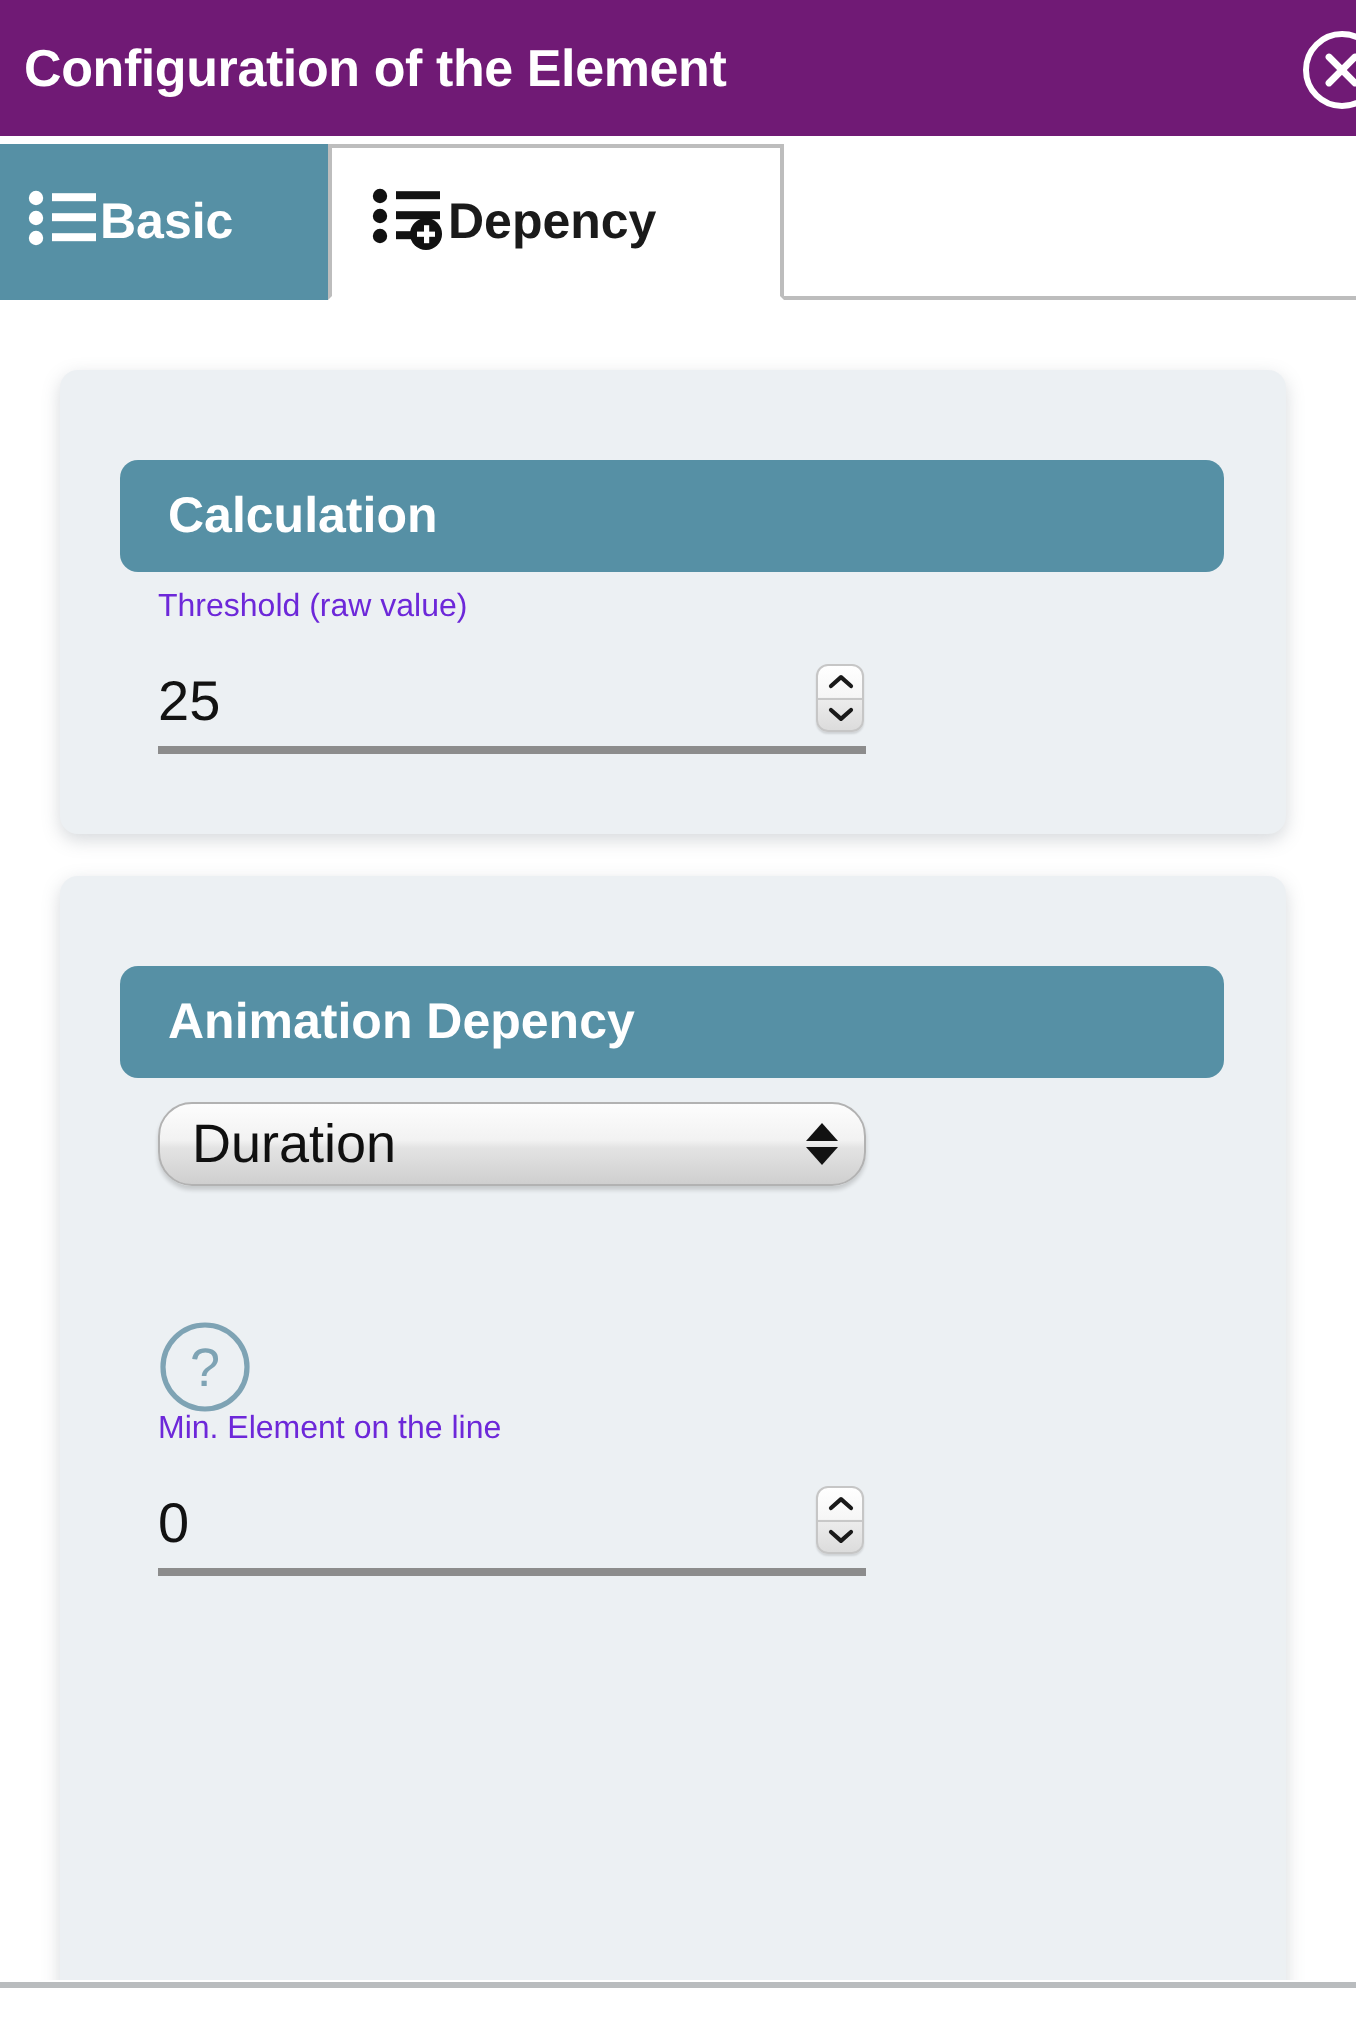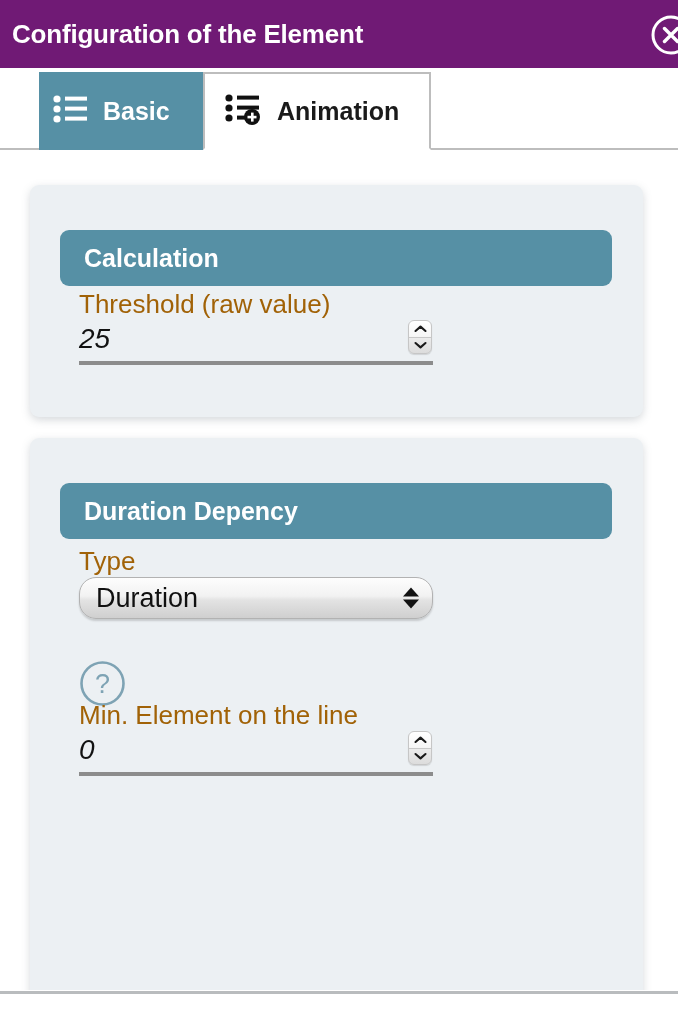--- a/index.html
+++ b/index.html
@@ -61,24 +61,22 @@
     bottom: 0;
     height: 2px;
     background: #bdbdbd;
   }
   .tab {
     position: absolute;
     top: 4px;
     height: 78px;
     display: flex;
     align-items: center;
-    gap: 14px;
     padding: 0 20px;
     cursor: pointer;
-    margin-left: 39px;
   }
   .tab-basic {
     left: 0;
     width: 164px;
     background: #5690a5;
     justify-content: flex-start;
     padding-left: 14px;
   }
   .tab-basic .tab-label { color: #ffffff; }
   .tab-advanced {
@@ -138,30 +136,29 @@
   }
 
   
   .field {
     position: absolute;
     left: 49px;
     width: 355px;
   }
   .field-label {
     display: block;
-    color: #a16207;
-    font-size: 26px;
+    color: #6d28d9;
+    font-size: 16px;
     line-height: 26px;
     white-space: nowrap;
   }
   .number-row {
     position: relative;
     height: 46px;
-    margin-top: 2px;
-    font-style: italic;
+    margin-top: 14px;
   }
   .number-value {
     position: absolute;
     left: 0;
     top: 0;
     font-size: 28px;
     color: #121212;
     line-height: 40px;
     background: transparent;
     border: none;
@@ -317,21 +314,21 @@
         <circle cx="4" cy="15" r="3.6" fill="#111111"></circle>
         <circle cx="4" cy="25" r="3.6" fill="#111111"></circle>
         <rect x="12" y="2.6" width="22" height="4" fill="#111111"></rect>
         <rect x="12" y="12.6" width="22" height="4" fill="#111111"></rect>
         <rect x="12" y="22.6" width="12" height="4" fill="#111111"></rect>
         <circle cx="27" cy="24" r="8" fill="#111111"></circle>
         <rect x="26" y="19.6" width="2.6" height="9" fill="#ffffff"></rect>
         <rect x="22.5" y="22.8" width="9" height="2.6" fill="#ffffff"></rect>
       </svg>
     </span>
-    <span class="tab-label">Animation</span>
+    <span class="tab-label">Depency</span>
   </div>
 </div>
 
 <div class="content">
 
   <div class="card card-calculation">
     <div class="card-header">
       <span class="card-header-title">Calculation</span>
     </div>
 
@@ -351,25 +348,24 @@
             </svg>
           </span>
         </span>
         <span class="number-underline"></span>
       </div>
     </div>
   </div>
 
   <div class="card card-animation">
     <div class="card-header">
-      <span class="card-header-title">Duration Depency</span>
+      <span class="card-header-title">Animation Depency</span>
     </div>
 
     <div class="field" style="top:110px;">
-      <span class="field-label">Type</span>
       <div class="select-wrap">
         <div class="select-box">
           <span class="select-text">Duration</span>
         </div>
         <span class="select-arrows">
           <span class="tri-up"></span>
           <span class="tri-down"></span>
         </span>
       </div>
     </div>

